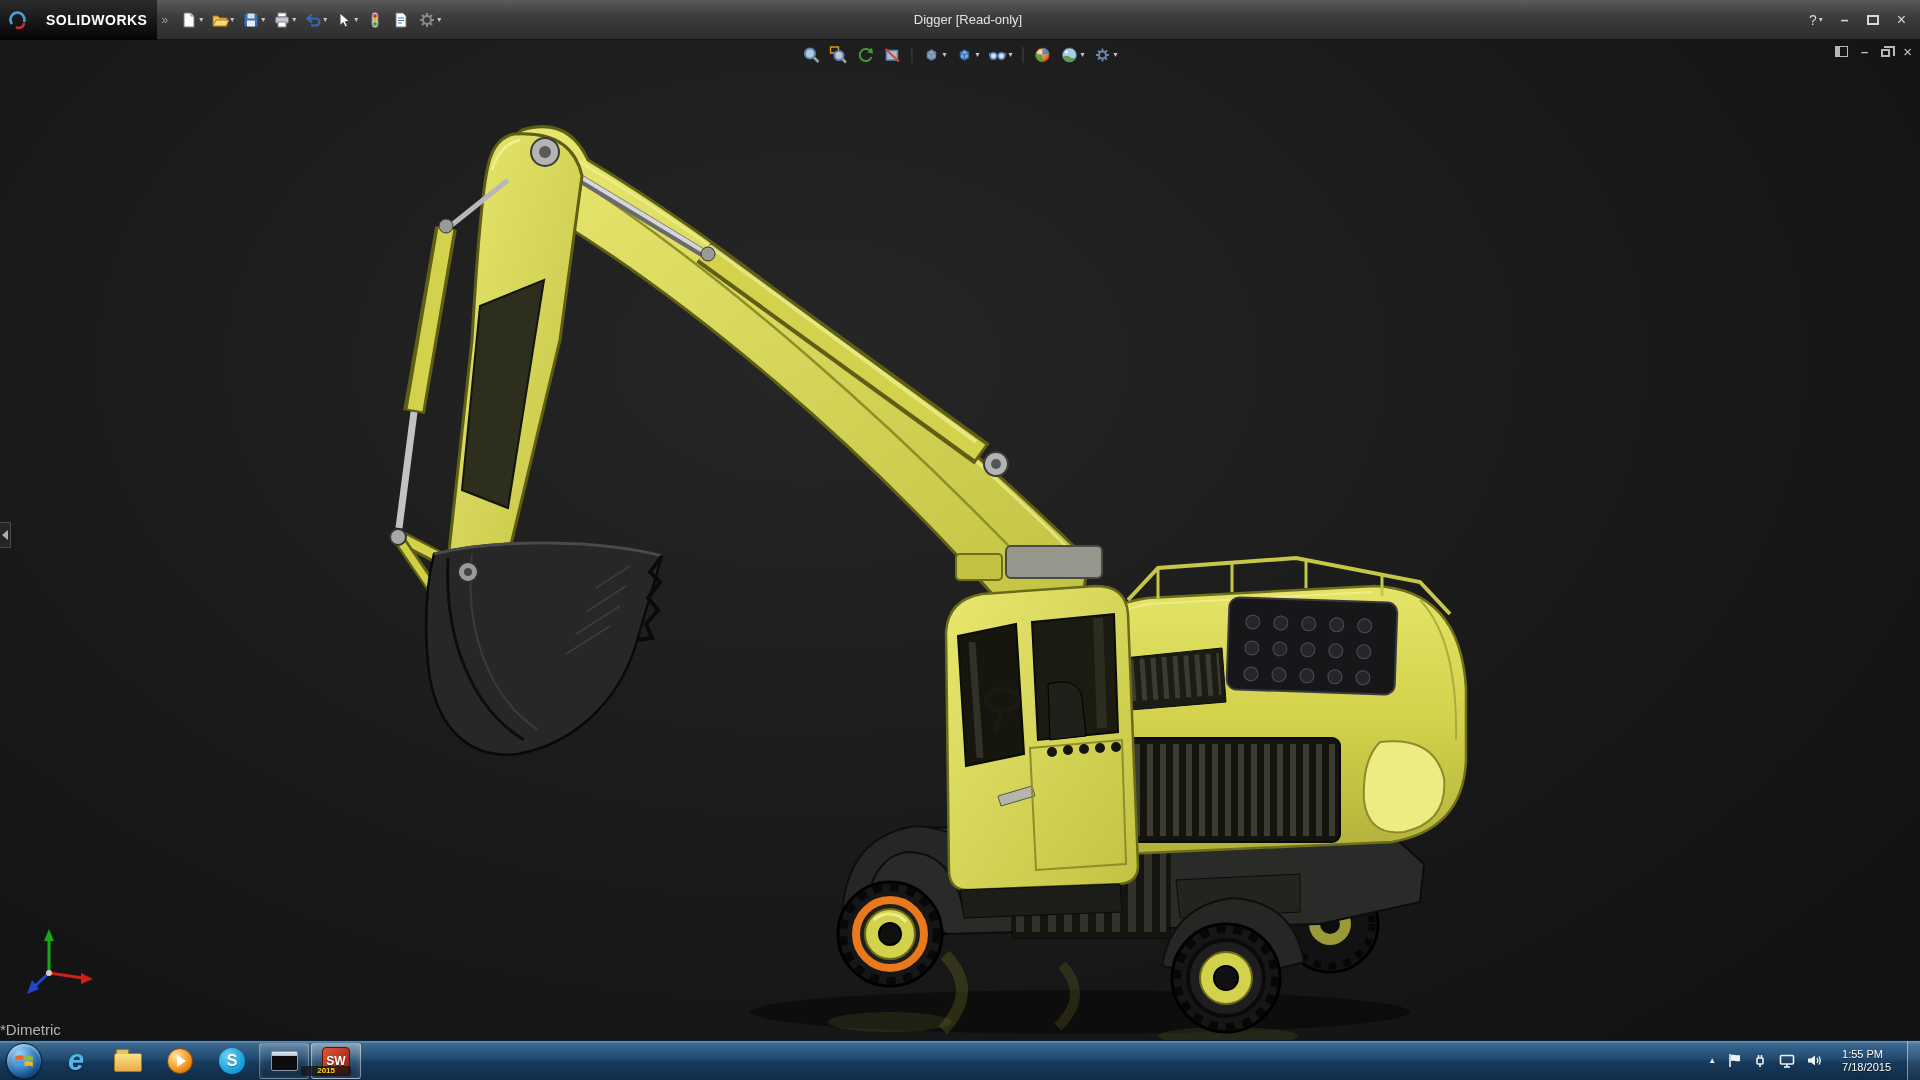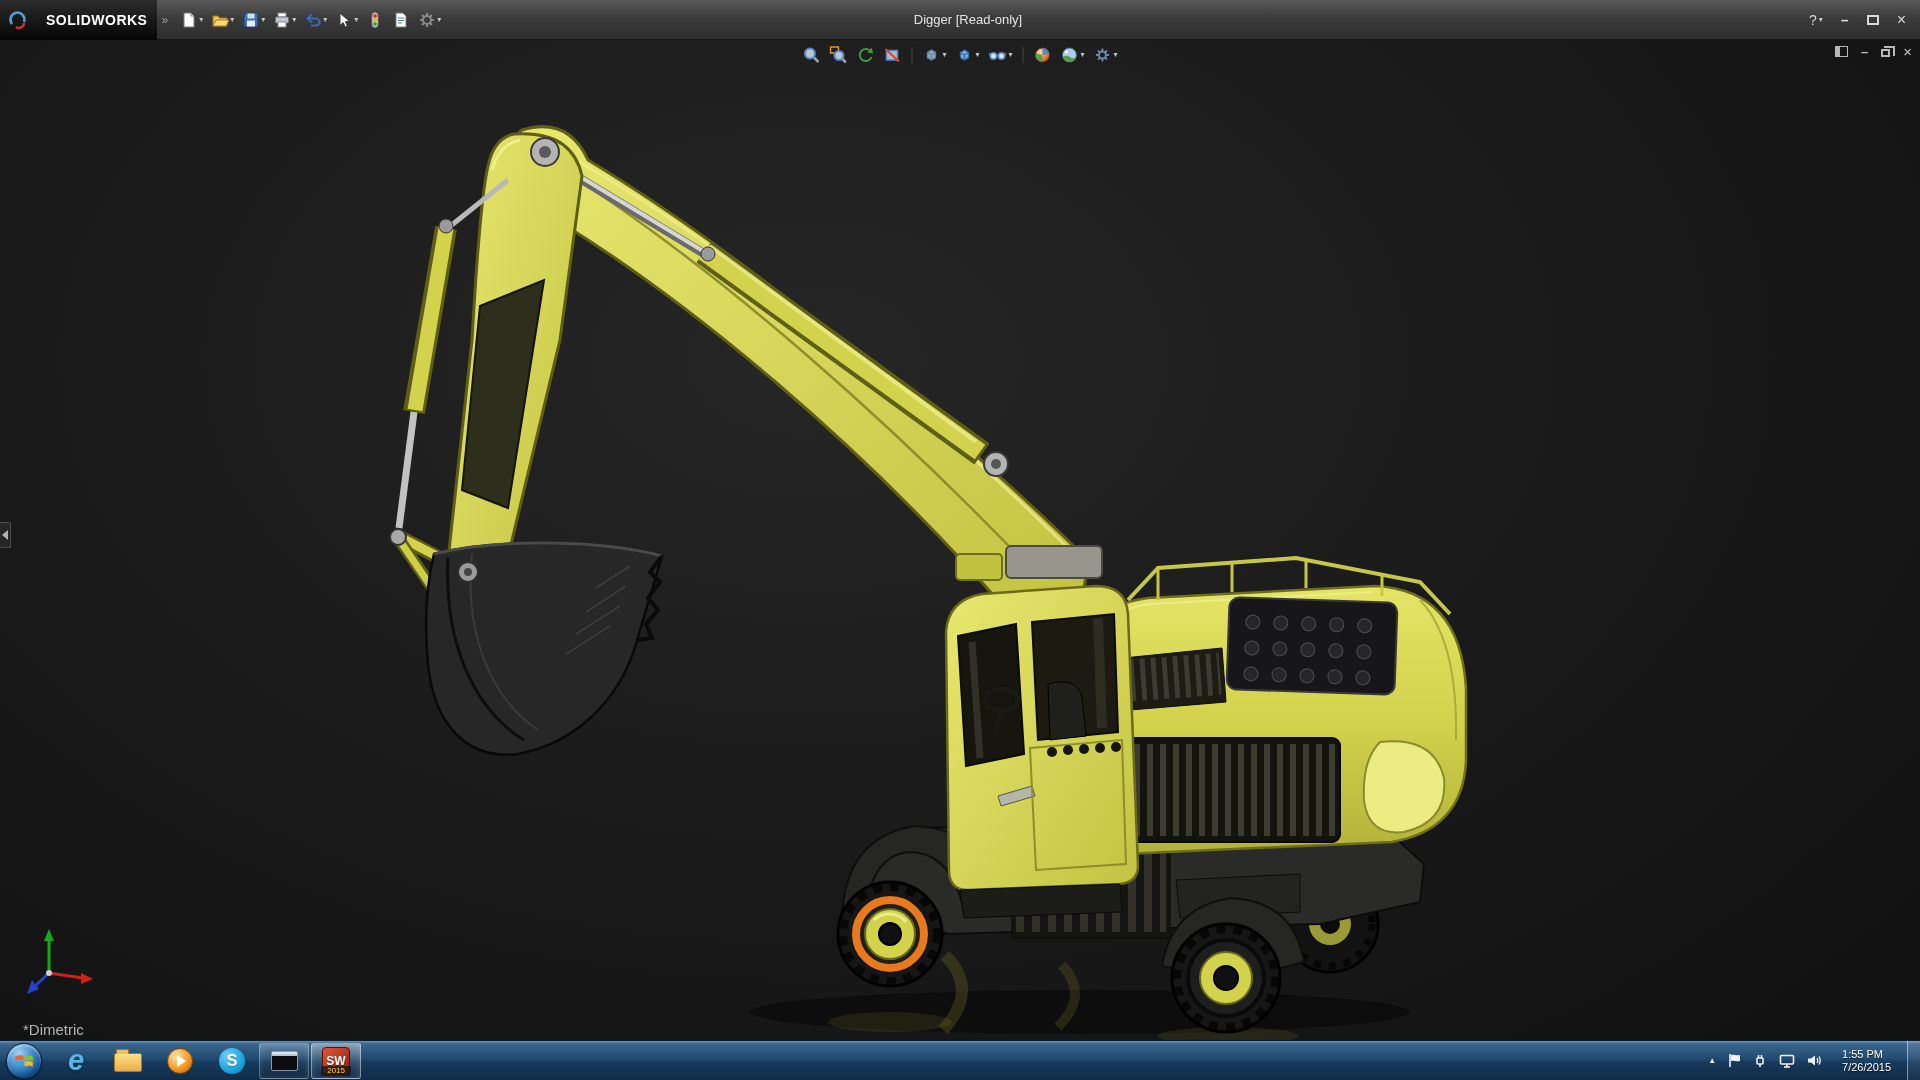--- a/index.html
+++ b/index.html
@@ -27,40 +27,40 @@
   .hud{position:absolute;top:4px;left:50%;transform:translateX(-50%);display:flex;align-items:center;gap:5px;z-index:5;}
   .hud-btn{display:flex;align-items:center;gap:2px;padding:2px;}
   .hud-sep{width:1px;height:16px;background:#474747;margin:0 3px;}
   .doc-controls{position:absolute;top:3px;right:8px;display:flex;align-items:center;gap:13px;z-index:5;color:#c0c0c0;}
   .dc-pane{width:13px;height:11px;border:1px solid #b8b8b8;position:relative;display:inline-block;}
   .dc-pane::before{content:"";position:absolute;left:0;top:0;bottom:0;width:4px;background:#b8b8b8;}
   .dc-min{font-size:13px;font-weight:bold;color:#c0c0c0;}
   .dc-restore{width:9px;height:8px;border:2px solid #b8b8b8;position:relative;display:inline-block;margin-top:3px;}
   .dc-restore::before{content:"";position:absolute;top:-5px;left:1px;width:9px;height:8px;border:2px solid #b8b8b8;border-bottom:none;border-left:none;}
   .dc-close{font-size:15px;color:#c8c8c8;}
-  .orientation-label{position:absolute;left:23px;bottom:2px;color:#b4b4b4;font-size:15px;z-index:5;margin-top:34px;}
+  .orientation-label{position:absolute;left:0;bottom:2px;color:#b4b4b4;font-size:15px;z-index:5;margin-top:34px;}
   .collapse-tab{position:absolute;left:0;top:482px;width:11px;height:26px;background:#262626;border:1px solid #4a4a4a;border-left:none;display:flex;align-items:center;justify-content:center;z-index:5;}
   .collapse-tab::before{content:"";border-right:6px solid #b0b0b0;border-top:5px solid transparent;border-bottom:5px solid transparent;width:0;height:0;display:block;}
 
   
   .taskbar{position:absolute;bottom:0;left:0;right:0;height:40px;background:linear-gradient(180deg,#6a93b4 0%,#39658c 8%,#214a70 45%,#173a5c 55%,#102b47 100%);border-top:1px solid #091c30;display:flex;align-items:center;z-index:30;}
   .start-orb{width:36px;height:36px;border-radius:50%;margin:0 8px 0 6px;background:radial-gradient(circle at 35% 28%, #9fd4f7, #3e86c7 45%, #114b86 72%, #0a2c55);border:1px solid #0a2744;box-shadow:inset 0 2px 3px rgba(255,255,255,.5),0 1px 2px rgba(0,0,0,.5);display:flex;align-items:center;justify-content:center;flex:none;}
   .task{width:50px;height:36px;display:flex;align-items:center;justify-content:center;border-radius:3px;margin:0 1px;flex:none;}
   .task.running{background:linear-gradient(rgba(255,255,255,.22),rgba(255,255,255,.06) 45%,rgba(0,0,0,.12));border:1px solid rgba(255,255,255,.3);box-shadow:inset 0 0 6px rgba(255,255,255,.15);}
   .task.active{background:linear-gradient(rgba(255,255,255,.38),rgba(255,255,255,.14) 45%,rgba(20,50,90,.25));border:1px solid rgba(255,255,255,.45);}
   .ie-glyph{font-size:29px;font-weight:bold;color:#52b7e8;font-style:italic;line-height:1;text-shadow:0 1px 2px rgba(0,0,0,.4);}
   .folder-icon{width:28px;height:19px;background:linear-gradient(#fce08a,#e9ad45);border:1px solid #a87a22;border-radius:2px;position:relative;margin-top:3px;}
   .folder-icon::before{content:"";position:absolute;top:-5px;left:1px;width:11px;height:4px;background:#e9c05a;border:1px solid #a87a22;border-bottom:none;border-radius:2px 2px 0 0;}
   .wmp-icon{width:26px;height:26px;border-radius:50%;background:radial-gradient(circle at 35% 30%, #ffe3a8, #f59a23 55%, #b35f0c);border:1px solid #8a4a08;display:flex;align-items:center;justify-content:center;}
   .wmp-icon::before{content:"";border-left:9px solid #fff;border-top:6px solid transparent;border-bottom:6px solid transparent;margin-left:3px;}
   .skype-icon{width:26px;height:26px;border-radius:50%;background:radial-gradient(circle at 35% 30%, #6fd0f7, #0f9bd7 70%);color:#fff;font-weight:bold;font-size:16px;display:flex;align-items:center;justify-content:center;text-shadow:0 1px 1px rgba(0,0,0,.3);}
   .cmd-icon{width:27px;height:20px;background:#0c0c0c;border:1px solid #8a95a5;border-radius:2px;position:relative;}
   .cmd-icon::before{content:"";position:absolute;top:0;left:0;right:0;height:4px;background:linear-gradient(#e8f0f8,#aabbcc);}
   .sw-icon{width:28px;height:28px;border-radius:4px;background:linear-gradient(135deg,#e05535,#8e1d0c);border:1px solid #5e1206;color:#fff;font-weight:bold;font-size:12px;display:flex;align-items:center;justify-content:center;position:relative;text-shadow:0 1px 1px rgba(0,0,0,.5);}
-  .sw-badge{position:absolute;bottom:-2px;right:-2px;font-size:8px;font-weight:normal;color:#ffd81e;background:rgba(20,20,20,.75);padding:0 6px;border-radius:2px;line-height:10px;}
+  .sw-badge{position:absolute;bottom:-2px;right:-2px;font-size:8px;font-weight:bold;color:#ffd81e;background:rgba(20,20,20,.75);padding:0 16px;border-radius:2px;line-height:10px;}
   .tray{margin-left:auto;display:flex;align-items:center;gap:12px;padding-right:8px;height:100%;}
   .tray-arrow{font-size:8px;color:#e8e8e8;}
   .clock{color:#fff;font-size:11px;line-height:13px;text-shadow:0 1px 1px rgba(0,0,0,.7);padding:0 8px;}
   .show-desktop{width:13px;height:40px;border-left:1px solid rgba(255,255,255,.45);background:linear-gradient(rgba(255,255,255,.12),rgba(255,255,255,.03));flex:none;}
 </style>
 </head>
 <body>
 
 <div class="screen">
 
@@ -490,19 +490,19 @@
         <rect x="1.5" y="1.5" width="13" height="8.5" rx="1" fill="none" stroke="#eef2f6" stroke-width="1.6"></rect>
         <line x1="5" y1="13" x2="11" y2="13" stroke="#eef2f6" stroke-width="1.6"></line>
         <line x1="8" y1="10" x2="8" y2="13" stroke="#eef2f6" stroke-width="1.6"></line>
       </svg>
       <svg width="15" height="13" viewBox="0 0 15 13">
         <path d="M1 4.5 L4 4.5 L8 1.5 L8 11.5 L4 8.5 L1 8.5 Z" fill="#eef2f6"></path>
         <path d="M10 4 Q11.5 6.5 10 9 M12 2.5 Q14.5 6.5 12 10.5" fill="none" stroke="#eef2f6" stroke-width="1.4"></path>
       </svg>
       <div class="clock">
         <div>1:55 PM</div>
-        <div>7/26/2015</div>
+        <div>7/18/2015</div>
       </div>
     </div>
     <div class="show-desktop"></div>
   </div>
 
 </div>
 
 </body></html>

